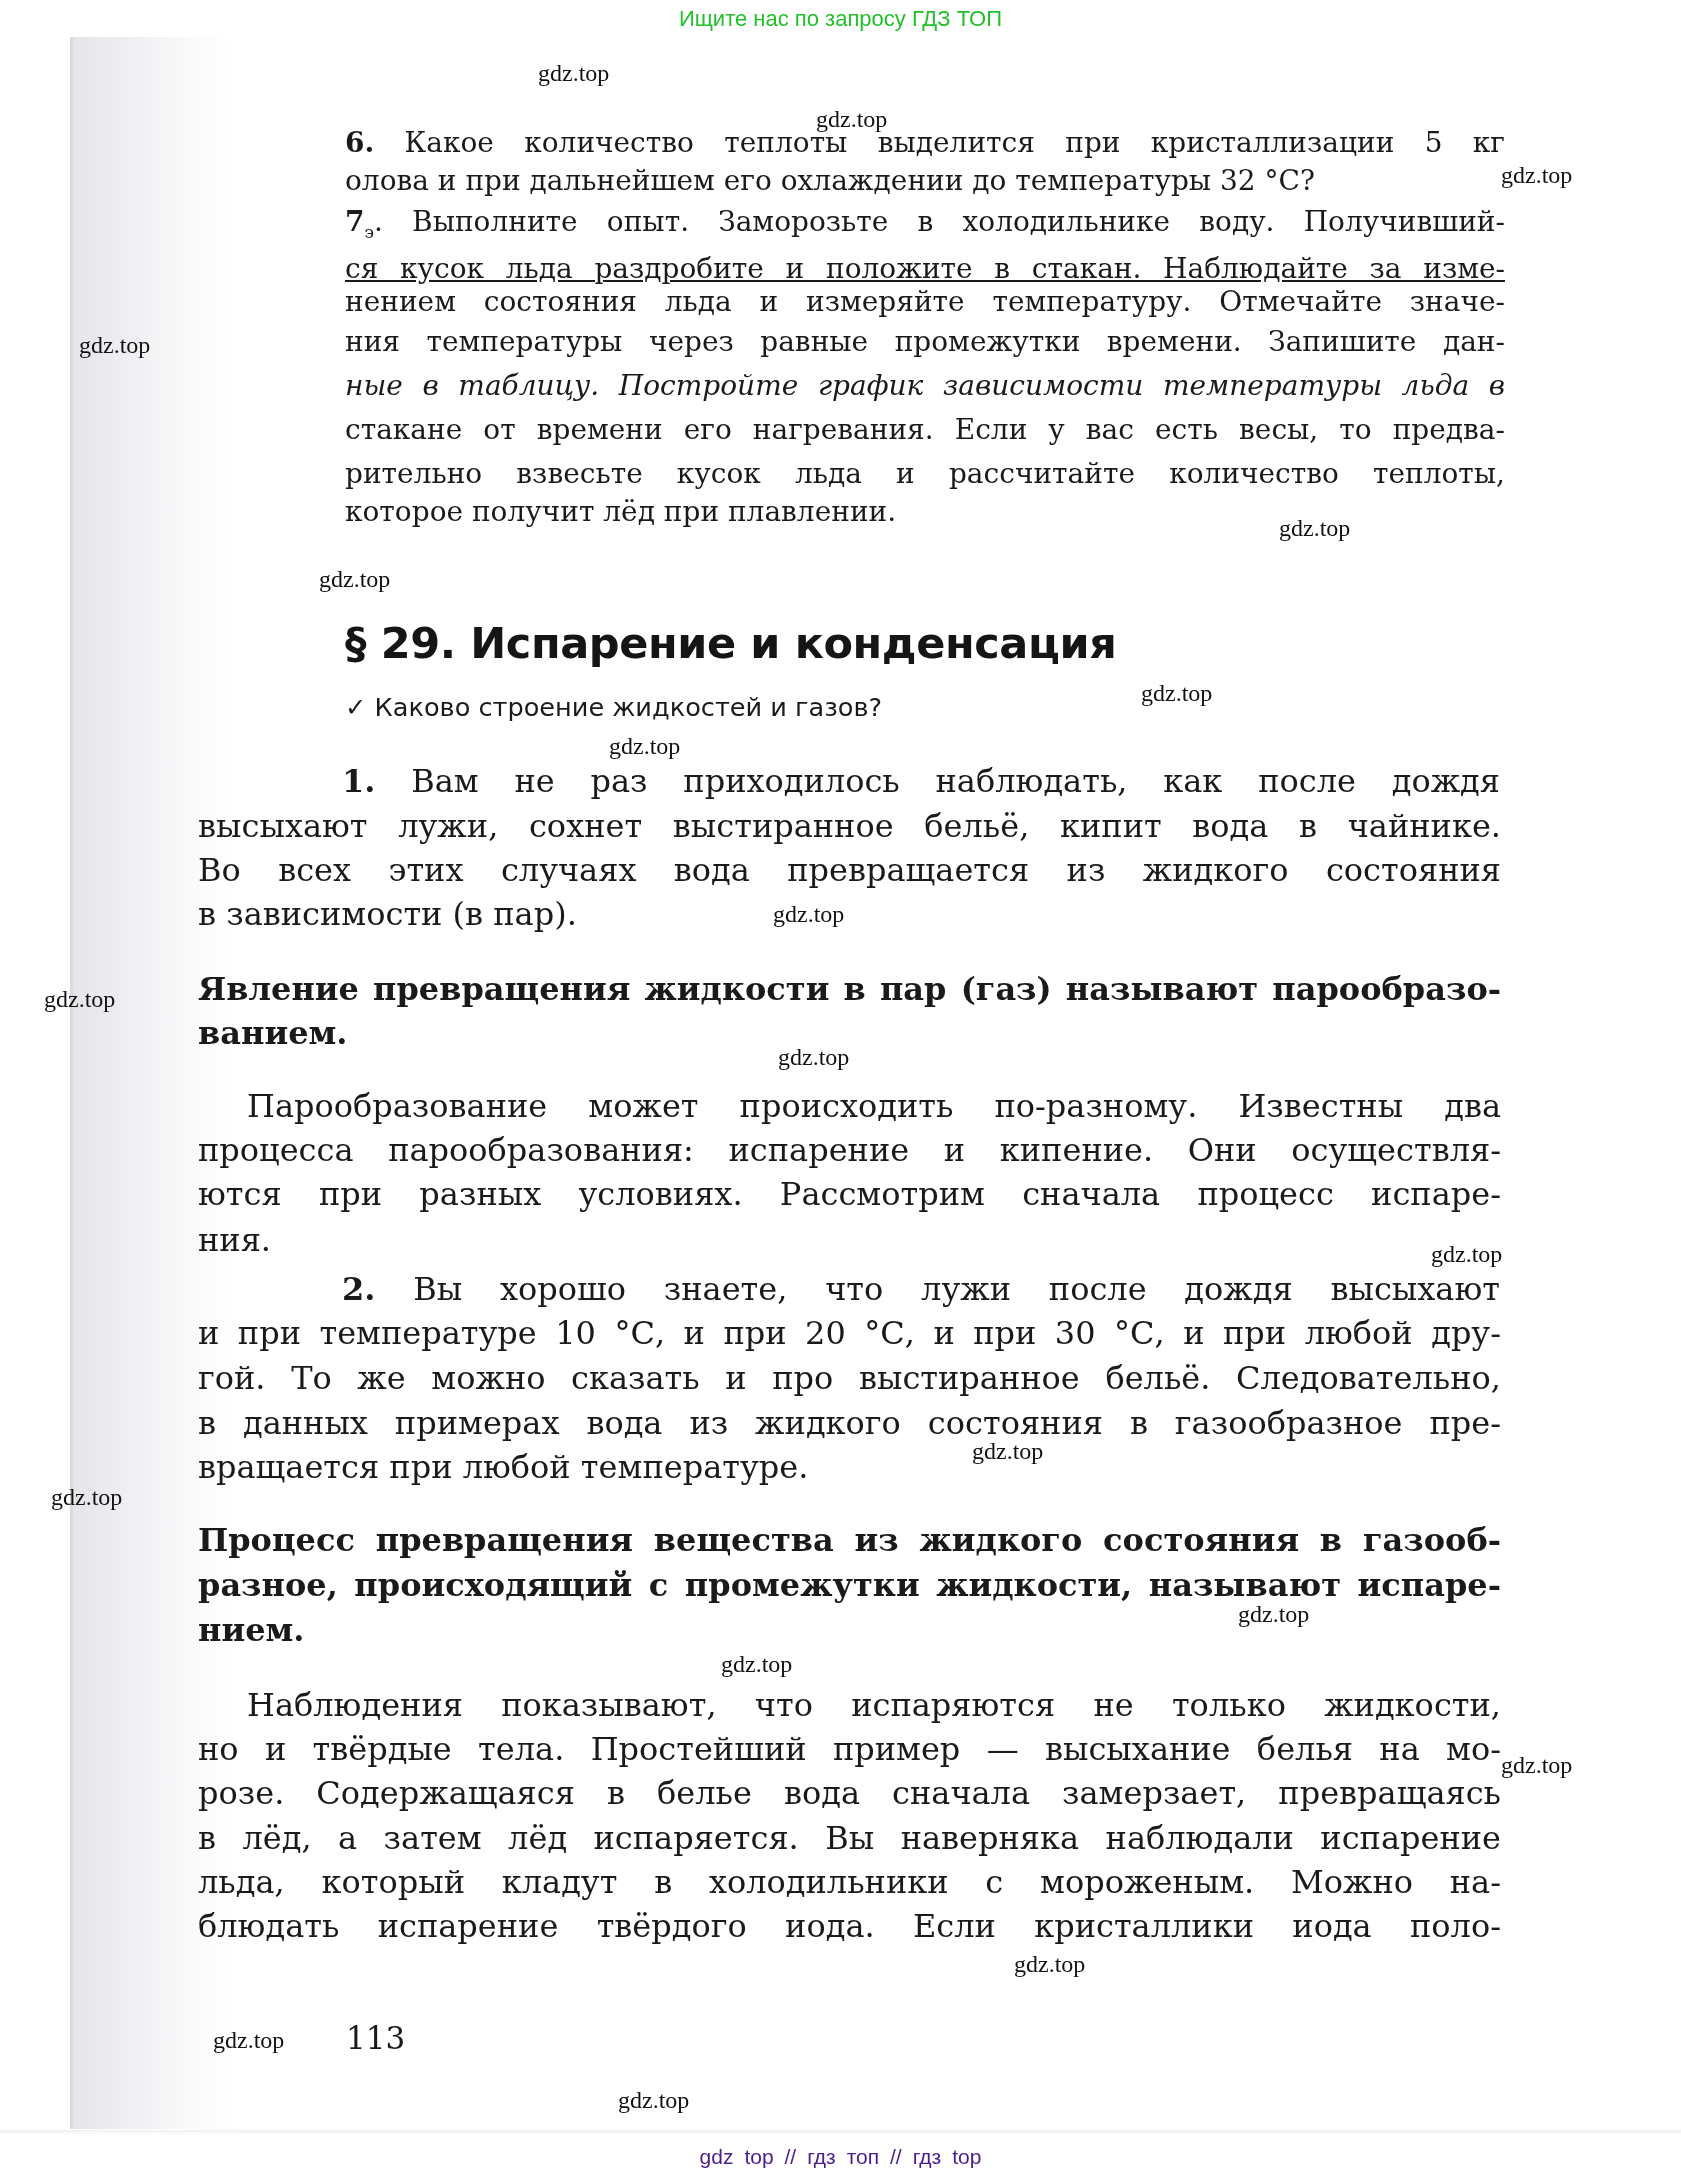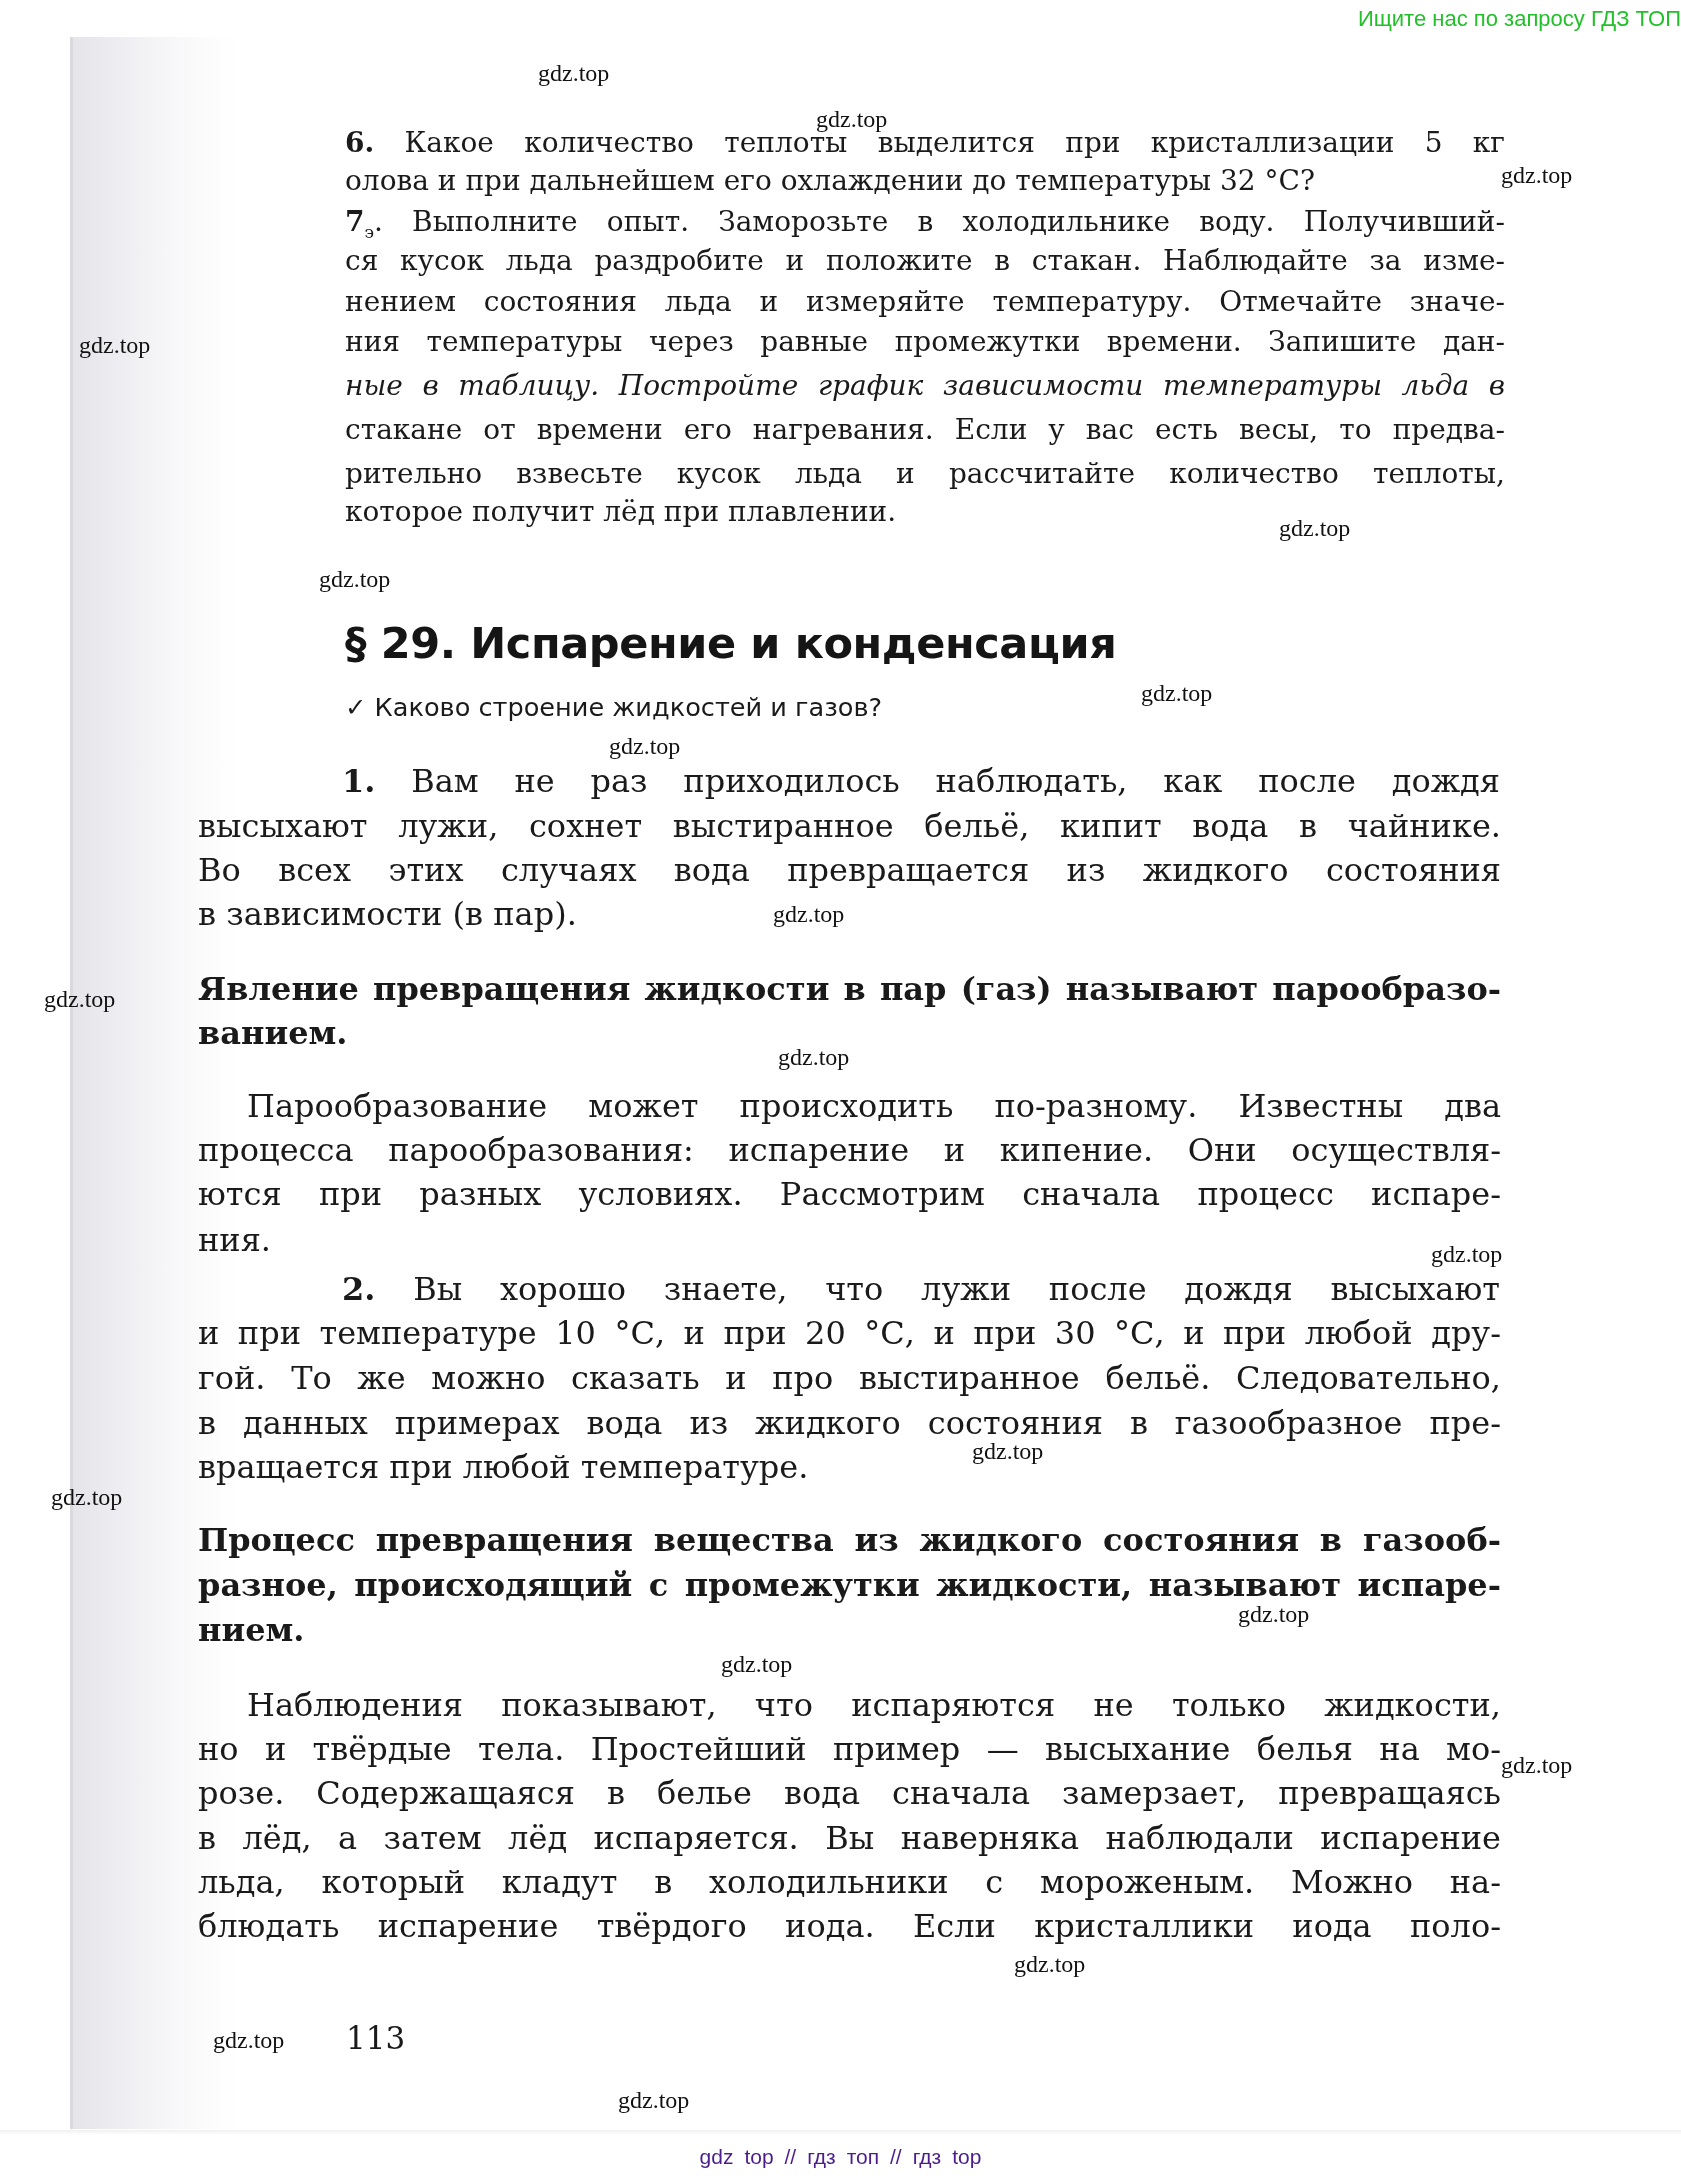--- a/index.html
+++ b/index.html
@@ -3,21 +3,21 @@
 <meta charset="utf-8">
 <style>
   html, body { margin: 0; padding: 0; }
   body {
     width: 1681px; height: 2176px; position: relative; overflow: hidden;
     background: #ffffff;
     font-family: "DejaVu Serif", serif;
   }
   .banner {
     position: absolute; left: 0; top: 3.4px; width: 1681px; height: 31px;
-    text-align: right; font-family: "Liberation Sans", sans-serif;
+    text-align: center; font-family: "Liberation Sans", sans-serif;
     font-size: 22px; line-height: 31px;
   }
   .page {
     position: absolute; left: 70px; top: 37px; width: 1612px; height: 2092px;
     background: linear-gradient(to right, #e4e4e9 0px, #eeeef2 51px, #f7f7f9 102px, #fdfdfd 145px, #ffffff 170px);
   }
   .page-edge {
     position: absolute; left: 70px; top: 37px; width: 2.6px; height: 2092px; background: #d9d9de;
   }
   .footer-sep {
@@ -63,21 +63,21 @@
 <div class="page"></div>
 <div class="page-edge"></div>
 
 <div>
   <div class="line task" style="top:126px;"><b class="num">6.</b> <span>Какое количество теплоты выделится при кристаллизации 5 кг</span></div>
   <div class="line task last" style="top:164px;">олова и при дальнейшем его охлаждении до температуры 32 °С?</div>
 </div>
 
 <div>
   <div class="line task" style="top:205px;"><b class="num">7</b><sub class="sub-e">э</sub><span>. Выполните опыт. Заморозьте в холодильнике воду. Получивший-</span></div>
-  <div class="line task" style="top:244px;">ся кусок льда раздробите и положите в стакан. Наблюдайте за изме-</div>
+  <div class="line task" style="top:252px;text-decoration:underline;">ся кусок льда раздробите и положите в стакан. Наблюдайте за изме-</div>
   <div class="line task" style="top:285px;">нением состояния льда и измеряйте температуру. Отмечайте значе-</div>
   <div class="line task" style="top:325px;">ния температуры через равные промежутки времени. Запишите дан-</div>
   <div class="line task" style="top:369px;font-style:italic;">ные в таблицу. Постройте график зависимости температуры льда в</div>
   <div class="line task" style="top:413px;">стакане от времени его нагревания. Если у вас есть весы, то предва-</div>
   <div class="line task" style="top:457px;">рительно взвесьте кусок льда и рассчитайте количество теплоты,</div>
   <div class="line task last" style="top:495px;">которое получит лёд при плавлении.</div>
 </div>
 
 <div class="heading">§ 29. Испарение и конденсация</div>
 <div class="subtitle">✓ Каково строение жидкостей и газов?</div>

